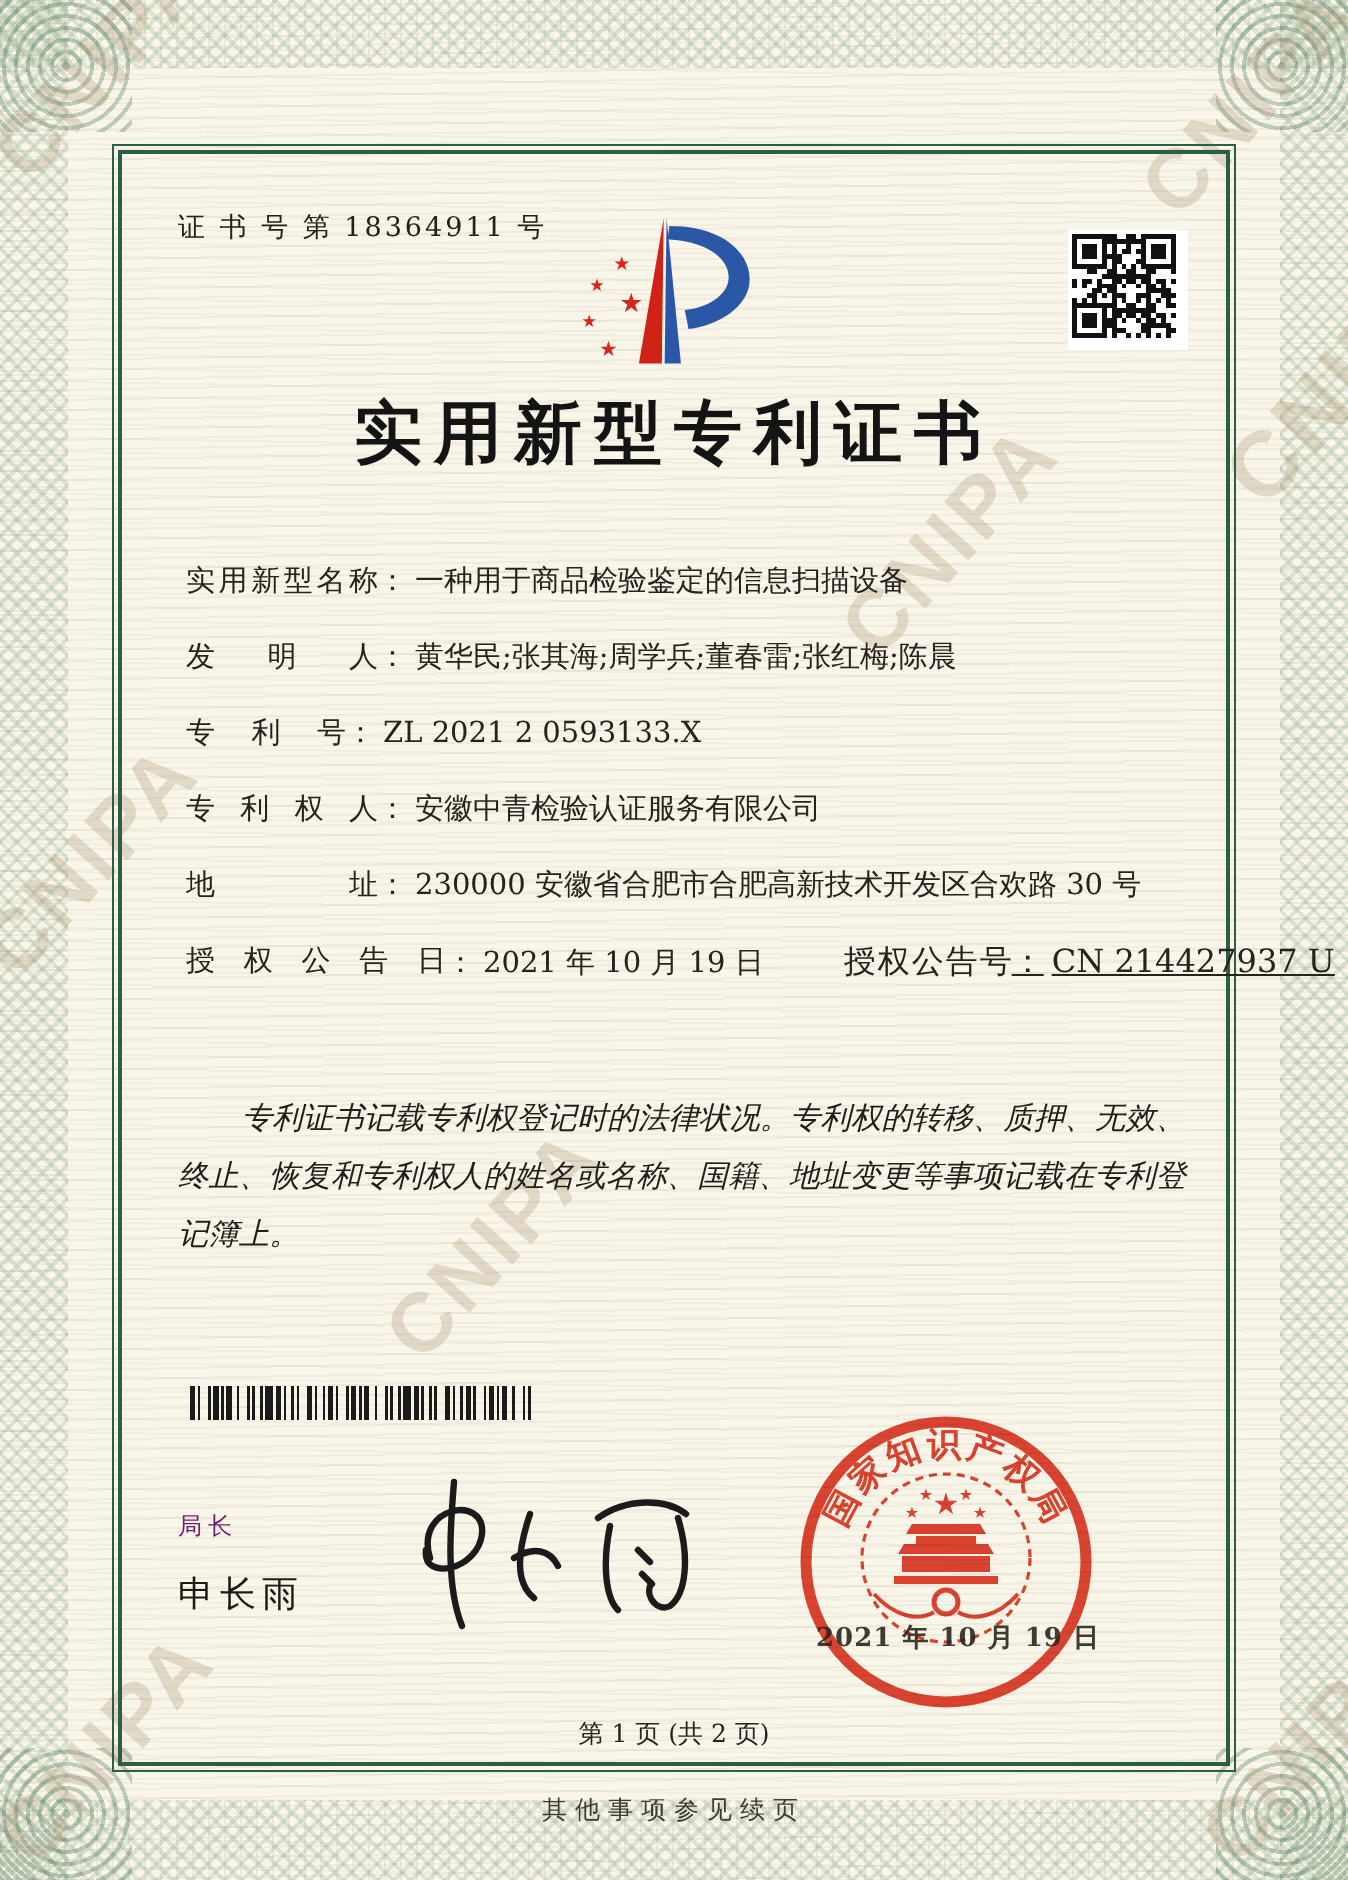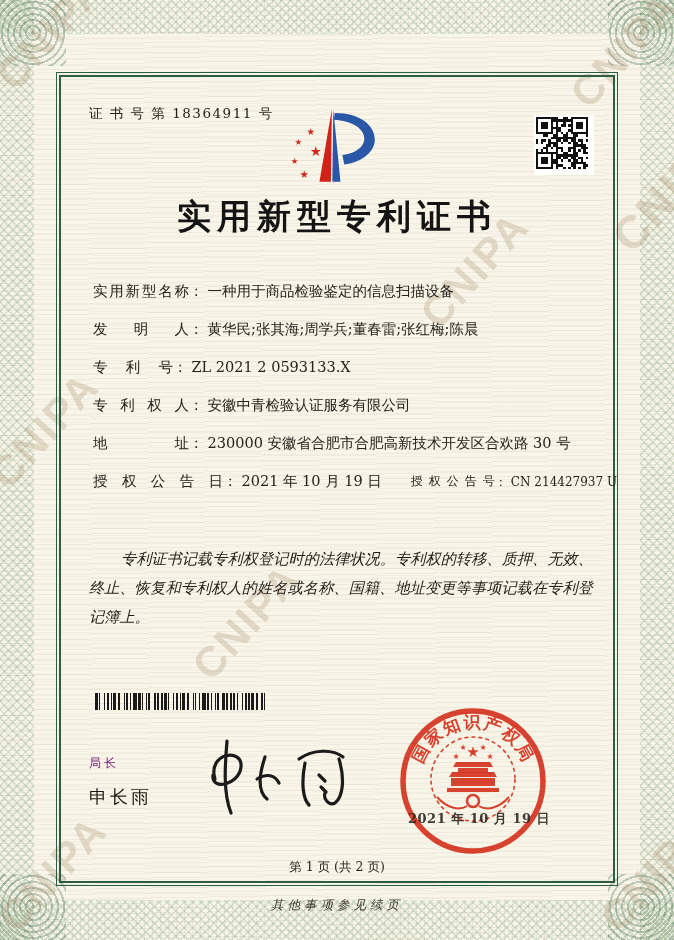--- a/index.html
+++ b/index.html
@@ -44,42 +44,42 @@
   .logo{position:absolute;left:230px;top:30px;width:105px;height:82px;}
   .qr{position:absolute;left:477px;top:42px;width:56px;height:56px;background:#fff;padding:2px;}
   .title{position:absolute;left:0;right:0;top:121px;text-align:center;
       font-size:34px;font-weight:bold;letter-spacing:6px;color:#141414;}
   
   .fields{position:absolute;left:36px;right:20px;top:206px;font-size:14.5px;color:#26221c;}
   .field-row{white-space:nowrap;line-height:24px;margin-bottom:14px;}
   .flabel{display:inline-block;text-align:justify;text-align-last:justify;vertical-align:top;}
   .w96{width:96px}.w80{width:80px}.w124{width:124px}.w130{width:130px}.w84{width:84px}
   .colon{margin-right:4px;}
-  .pair2{margin-left:29px;font-size:12px;}
+  .pair2{margin-left:40px;font-size:16px;text-decoration:underline;}
   
   .paras{position:absolute;left:32px;right:24px;top:472px;
       font-size:15.2px;line-height:29px;text-align:justify;color:#211d18;font-style:italic;}
   .paras p{margin:0;text-indent:2.1em;}
   
   .barcode{position:absolute;left:38px;top:620px;width:176px;height:17px;}
   
   .sig-title{position:absolute;left:32px;top:682px;font-size:12px;letter-spacing:3px;color:#701a75;}
   .sig-name{position:absolute;left:32px;top:712px;font-size:18px;letter-spacing:3px;color:#1d1a15;}
   .sig-script{position:absolute;left:130px;top:662px;width:180px;height:85px;}
   
   .page-num{position:absolute;left:0;right:0;top:786px;text-align:center;
       font-size:12.5px;color:#26221c;}
   
   .seal{position:absolute;left:397px;top:705px;width:152px;height:152px;z-index:5;
       opacity:.93;mix-blend-mode:multiply;}
   .seal-date{position:absolute;left:404px;top:810px;width:150px;z-index:6;text-align:center;
       font-size:13px;font-weight:bold;color:rgba(44,38,30,.9);letter-spacing:.5px;}
   
   .cont-note{position:absolute;left:0;right:0;top:897px;text-align:center;z-index:3;
-      font-size:12.5px;letter-spacing:4px;color:#3f3b33;font-style:italic;}
+      font-size:12.5px;letter-spacing:4px;color:#3f3b33;}
 </style>
 </head>
 <body>
 
 <div class="page">
 
   <div class="lace lace-h lace-top"></div>
   <div class="lace lace-h lace-bottom"></div>
   <div class="lace lace-v lace-left"></div>
   <div class="lace lace-v lace-right"></div>

